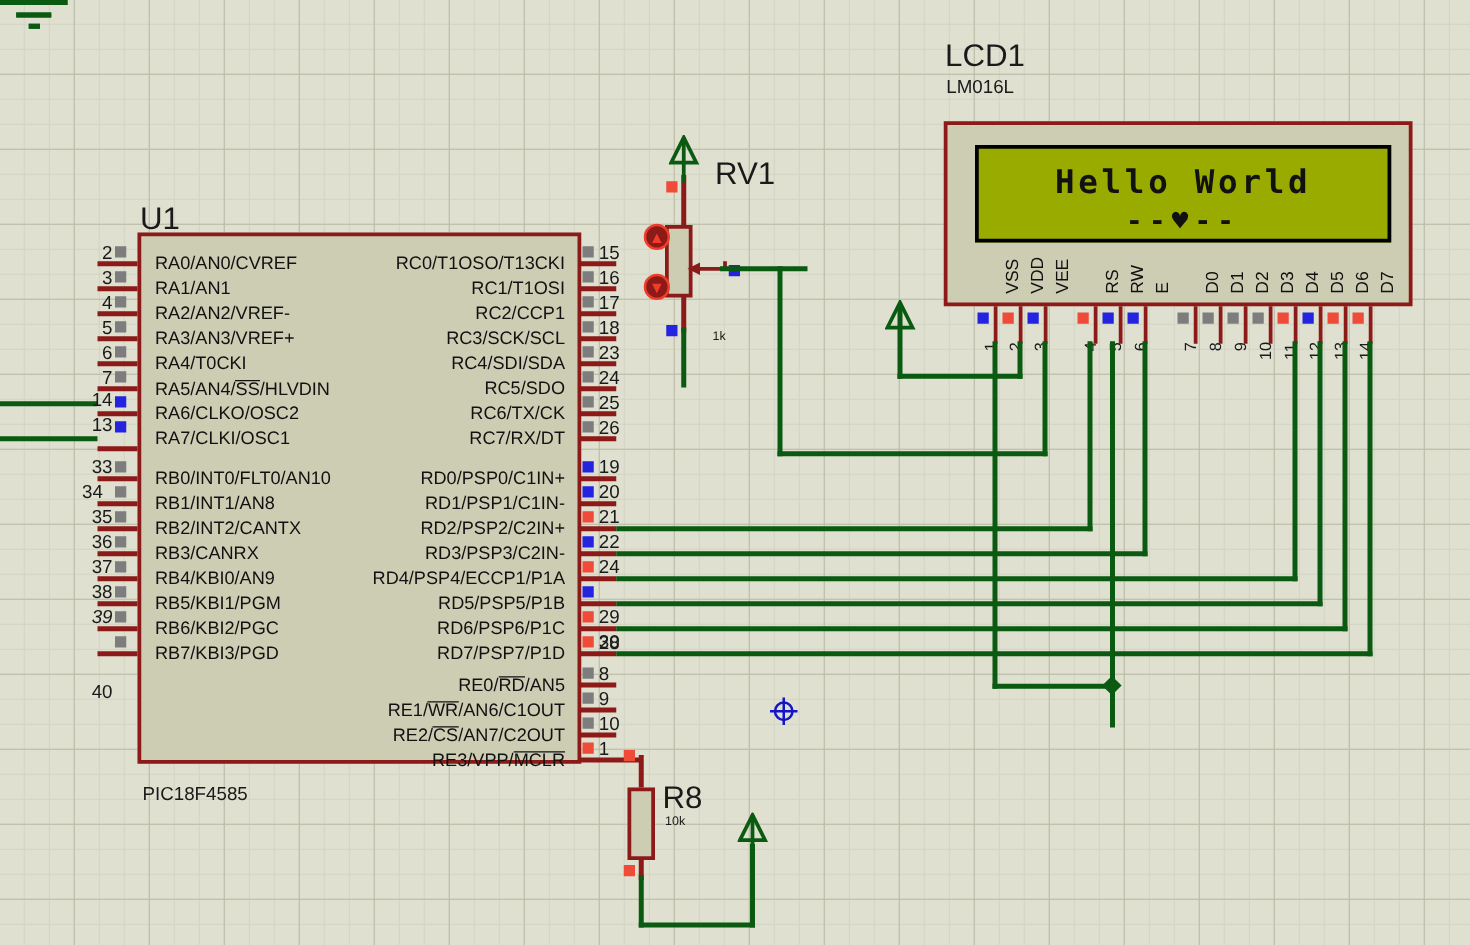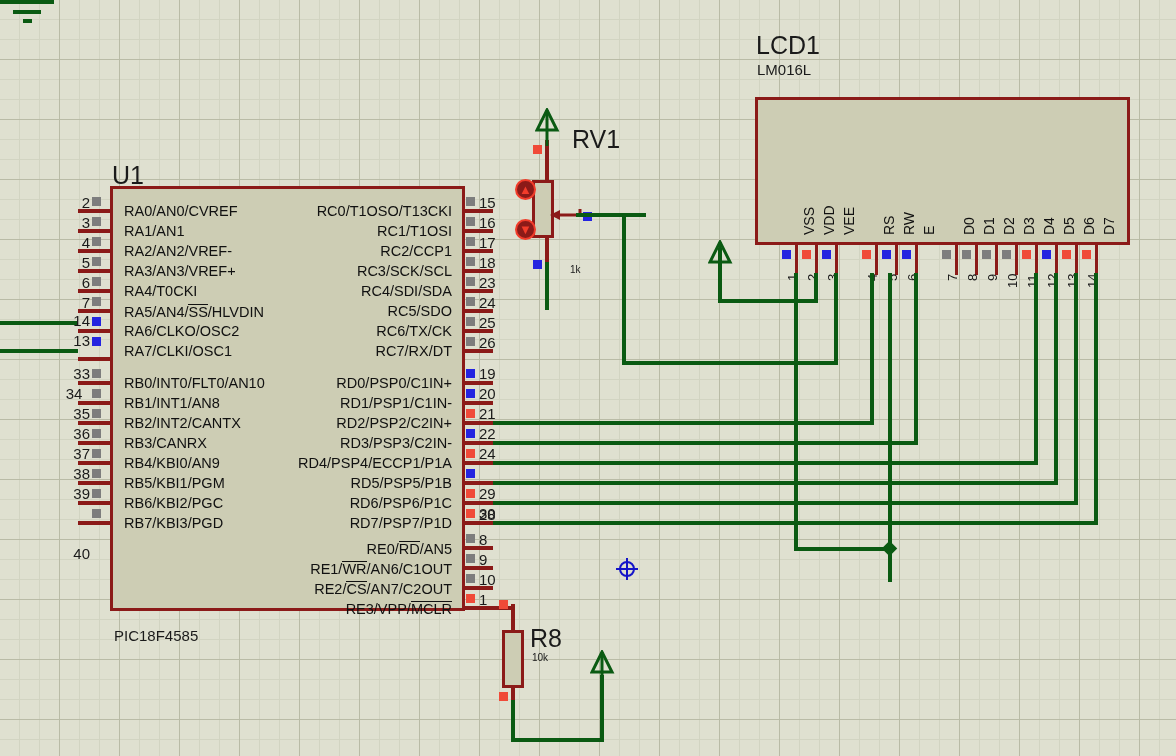--- a/index.html
+++ b/index.html
@@ -165,21 +165,21 @@
   <div class="pinline" style="left:78px;top:461px;width:32px;height:4px;"></div>
   <div class="psq gray" style="left:92px;top:449px;"></div>
   <div class="pnum r" style="left:58px;top:446px;width:32px;">37</div>
 
   <div class="pinline" style="left:78px;top:481px;width:32px;height:4px;"></div>
   <div class="psq gray" style="left:92px;top:469px;"></div>
   <div class="pnum r" style="left:58px;top:466px;width:32px;">38</div>
 
   <div class="pinline" style="left:78px;top:501px;width:32px;height:4px;"></div>
   <div class="psq gray" style="left:92px;top:489px;"></div>
-  <div class="pnum r" style="left:58px;top:486px;width:32px;">39</div>
+  <div class="pnum r" style="left:58px;top:486px;width:32px;font-style:italic;">39</div>
 
   <div class="pinline" style="left:78px;top:521px;width:32px;height:4px;"></div>
   <div class="psq gray" style="left:92px;top:509px;"></div>
   <div class="pnum r" style="left:58px;top:506px;width:32px;margin-top:40px;">40</div>
 
   <div class="ptxt rt" style="left:232px;top:204px;width:220px;">RC0/T1OSO/T13CKI</div>
   <div class="ptxt rt" style="left:232px;top:224px;width:220px;">RC1/T1OSI</div>
   <div class="ptxt rt" style="left:232px;top:244px;width:220px;">RC2/CCP1</div>
   <div class="ptxt rt" style="left:232px;top:264px;width:220px;">RC3/SCK/SCL</div>
   <div class="ptxt rt" style="left:232px;top:284px;width:220px;">RC4/SDI/SDA</div>
@@ -278,20 +278,24 @@
   <div class="pnum" style="left:479px;top:572px;">10</div>
 
   <div class="pinline" style="left:463px;top:606px;width:50px;height:4px;"></div>
   <div class="psq red" style="left:466px;top:594px;"></div>
   <div class="pnum" style="left:479px;top:592px;">1</div>
 
   <div class="cname" style="left:756px;top:33px;">LCD1</div>
   <div class="cpart" style="left:757px;top:62px;">LM016L</div>
 
   <div class="bodyfill" id="lcd-body">
+    <div id="lcd-screen">
+      <div class="lcdtext" id="lcd-line1">Hello World</div>
+      <div class="lcdtext" id="lcd-line2">--♥--</div>
+    </div>
 
     <div class="vlabel" style="left:44px;top:135px;">VSS</div>
     <div class="vlabel" style="left:64px;top:135px;">VDD</div>
     <div class="vlabel" style="left:84px;top:135px;">VEE</div>
     <div class="vlabel" style="left:124px;top:135px;">RS</div>
     <div class="vlabel" style="left:144px;top:135px;">RW</div>
     <div class="vlabel" style="left:164px;top:135px;">E</div>
     <div class="vlabel" style="left:204px;top:135px;">D0</div>
     <div class="vlabel" style="left:224px;top:135px;">D1</div>
     <div class="vlabel" style="left:244px;top:135px;">D2</div>

